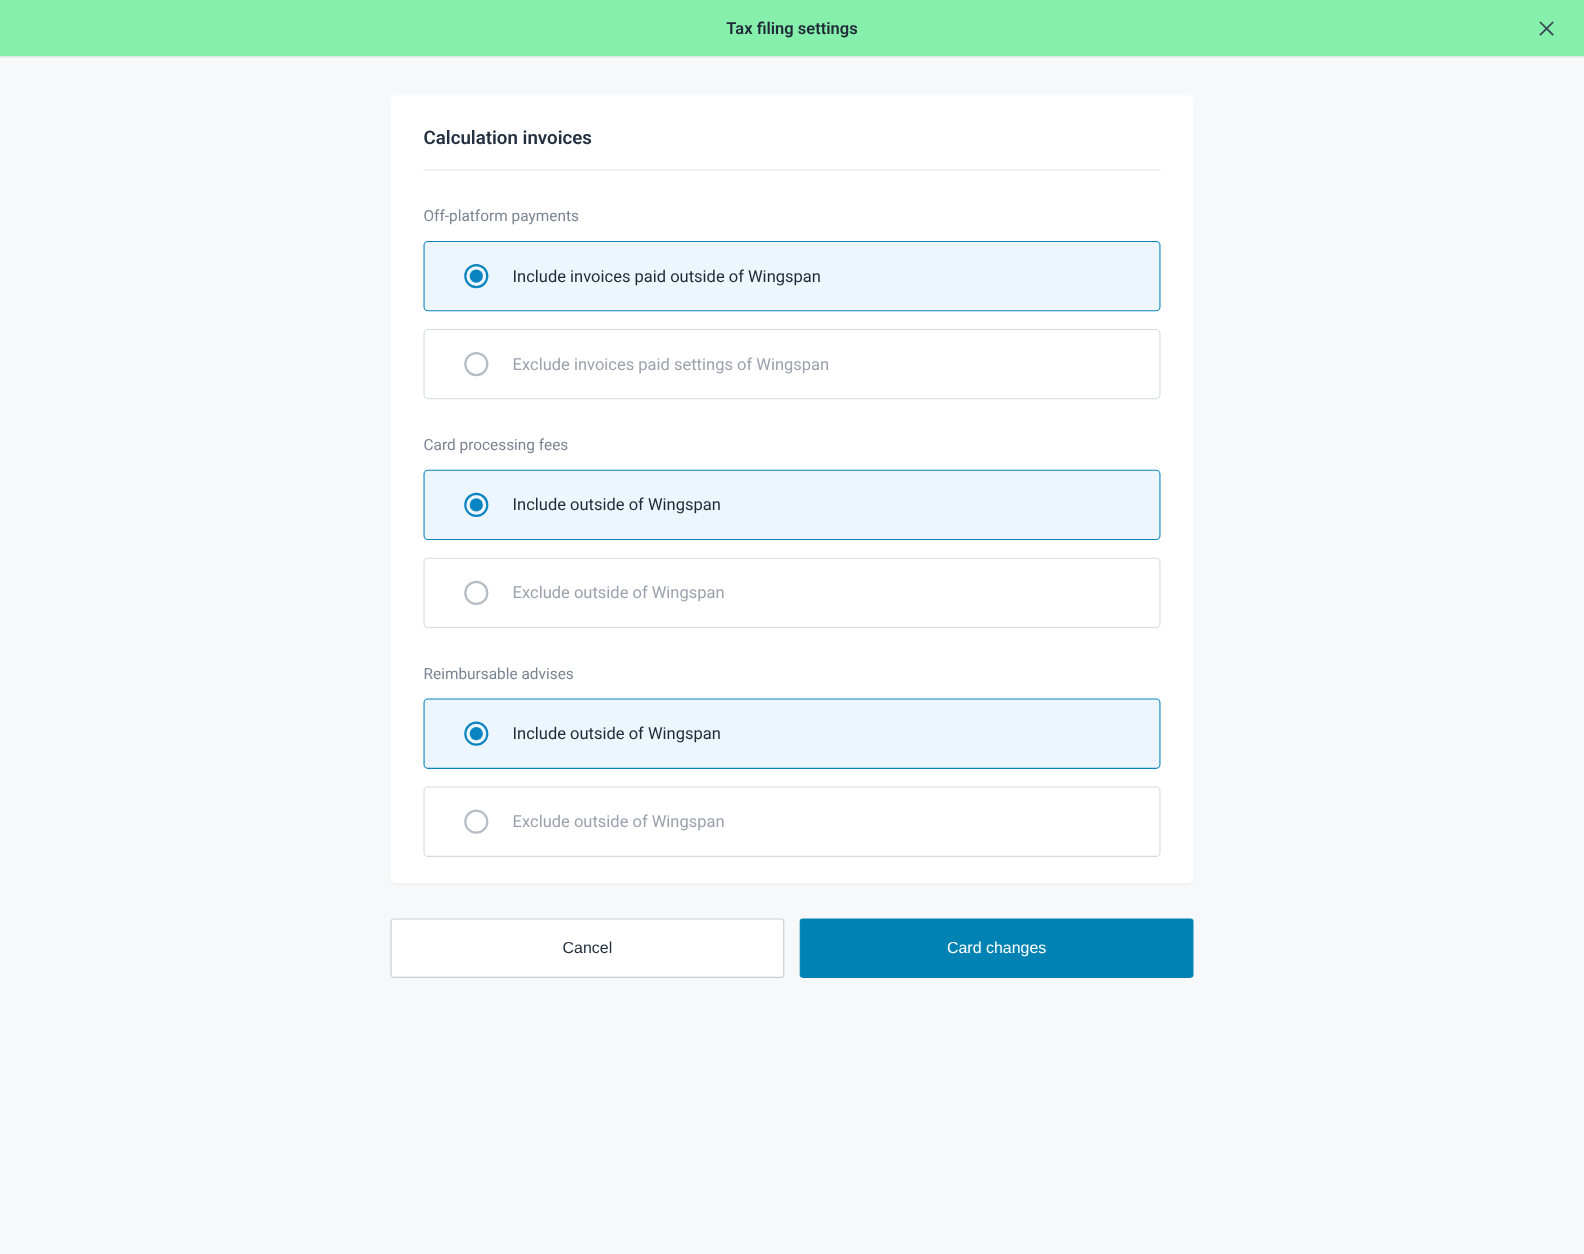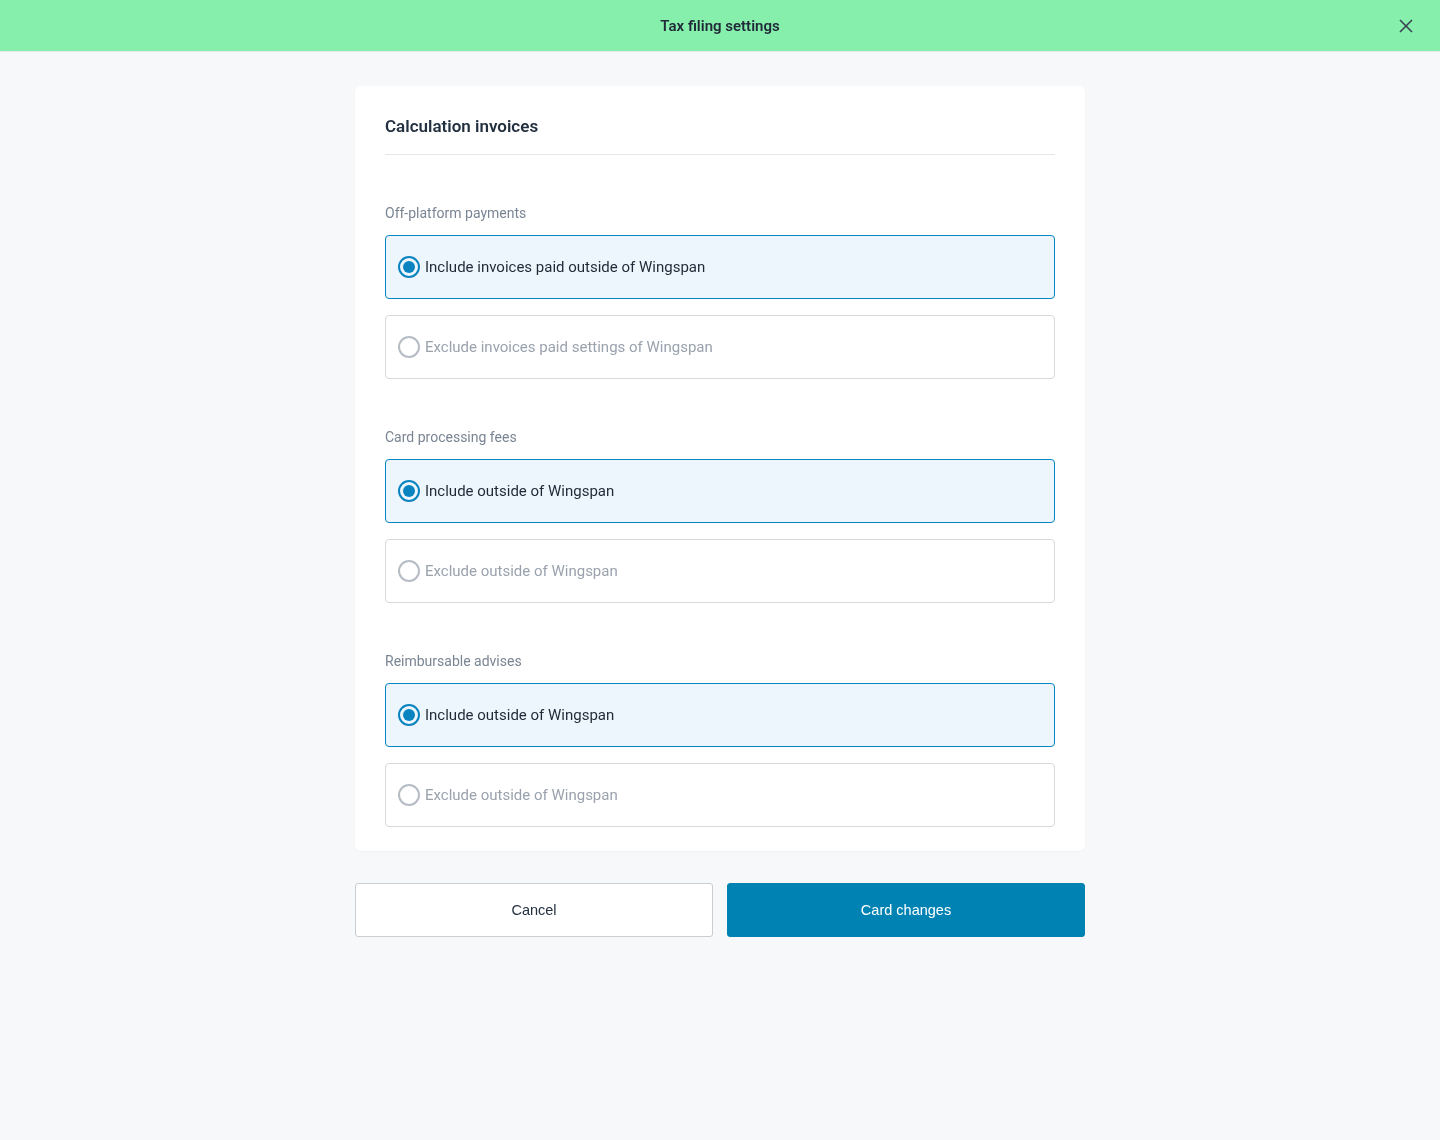--- a/index.html
+++ b/index.html
@@ -71,30 +71,30 @@
     margin-bottom: 6px;
   }
   .alert-text {
     font-size: 14px;
     color: #4b5563;
     line-height: 1.45;
   }
   .group-label {
     font-size: 14px;
     color: #7a8593;
-    margin-top: 50px;
+    margin-top: 34px;
     margin-bottom: 14px;
   }
   .radio-option {
     display: flex;
     align-items: center;
-    gap: 5px;
+    gap: 22px;
     border: 1px solid #d6dade;
     border-radius: 4px;
-    padding: 20px 12px;
+    padding: 20px 36px;
     margin-bottom: 16px;
     cursor: pointer;
     background: #ffffff;
   }
   .radio-option.selected {
     border-color: #0a84c1;
     background: #edf6fc;
   }
   .radio-circle {
     width: 22px;

